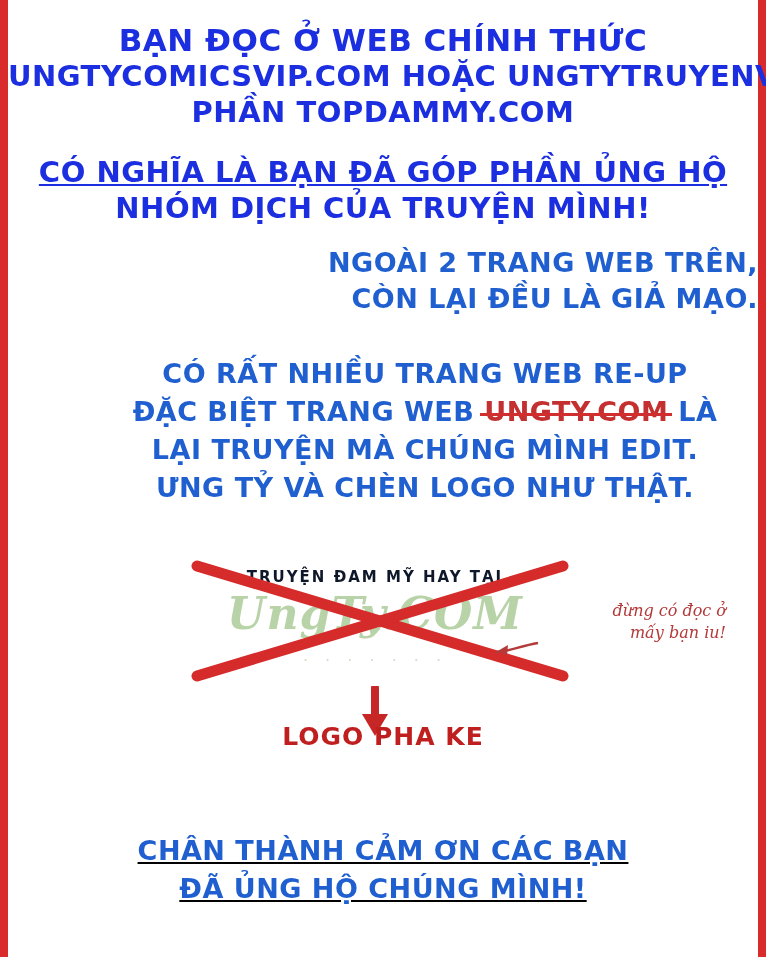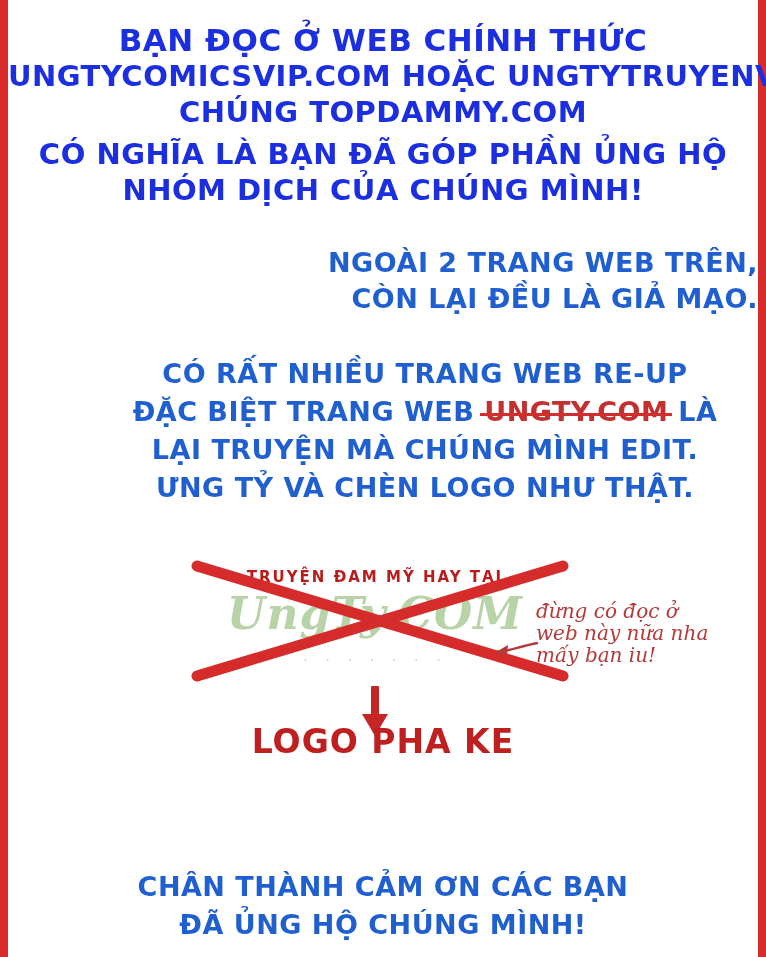--- a/index.html
+++ b/index.html
@@ -49,21 +49,21 @@
     font-family: "DejaVu Sans", sans-serif;
     font-weight: bold;
     font-variant: small-caps;
     color: #1c2fe0;
     font-size: 30px;
     line-height: 36px;
   }
   .hdr .l1 { font-size: 31px; }
   .hdr .l2 { font-size: 29px; }
   .hdr .l3 { font-size: 29px; }
-  .hdr .l4 { font-size: 29px; margin-top: 6px; }
+  .hdr .l4 { font-size: 29px; margin-top: 24px; text-decoration: underline; }
   .hdr .l5 { font-size: 29px; }
 
   
   .grp2 { top: 245px; text-align: right; }
   .grp2 .line {
     font-family: "DejaVu Sans", sans-serif;
     font-weight: bold;
     font-variant: small-caps;
     color: #1f5fd0;
     font-size: 27px;
@@ -106,21 +106,21 @@
   .logo-top {
     position: absolute;
     top: 8px;
     left: 0;
     width: 320px;
     text-align: center;
     font-family: "DejaVu Sans", sans-serif;
     font-size: 15px;
     font-weight: bold;
     letter-spacing: 2px;
-    color: #b91c1c;
+    color: #0f172a;
   }
   .logo-main {
     position: absolute;
     top: 28px;
     left: 0;
     width: 320px;
     text-align: center;
     font-family: "DejaVu Serif", serif;
     font-size: 44px;
     font-weight: bold;
@@ -158,71 +158,71 @@
   }
 
   .logo-fake-label {
     position: absolute;
     left: 8px;
     top: 722px;
     width: 750px;
     text-align: center;
     font-family: "DejaVu Sans", sans-serif;
     font-weight: bold;
-    font-size: 33px;
+    font-size: 25px;
     color: #c01f1f;
     letter-spacing: 1px;
   }
 
   
   .note {
     position: absolute;
     left: 536px;
     top: 600px;
     width: 190px;
     color: #b43a3a;
     font-family: "DejaVu Serif", serif;
     font-style: italic;
-    font-size: 20px;
+    font-size: 16px;
     line-height: 22px;
-    text-align: left;
+    text-align: right;
   }
   .note-arrow {
     position: absolute;
     left: 494px;
     top: 636px;
     width: 50px;
     height: 22px;
   }
 
   
-  .ftr { top: 868px; }
+  .ftr { top: 832px; text-decoration: underline; }
   .ftr .line {
     font-family: "DejaVu Sans", sans-serif;
     font-weight: bold;
     font-variant: small-caps;
     color: #1f5fd0;
     font-size: 27px;
     line-height: 38px;
   }
 </style>
 </head>
 <body>
 
 <div class="page">
 
   <div class="edge left"></div>
   <div class="edge right"></div>
 
   <div class="block hdr">
     <span class="line l1">BẠN ĐỌC Ở WEB CHÍNH THỨC</span>
     <span class="line l2">UNGTYCOMICSVIP.COM HOẶC UNGTYTRUYENVIP.COM</span>
-    <span class="line l3">CHÚNG TOPDAMMY.COM</span>
+    <span class="line l3">PHẦN TOPDAMMY.COM</span>
     <span class="line l4">CÓ NGHĨA LÀ BẠN ĐÃ GÓP PHẦN ỦNG HỘ</span>
-    <span class="line l5">NHÓM DỊCH CỦA CHÚNG MÌNH!</span>
+    <span class="line l5">NHÓM DỊCH CỦA TRUYỆN MÌNH!</span>
   </div>
 
   <div class="block grp2">
     <span class="line">NGOÀI 2 TRANG WEB TRÊN,</span>
     <span class="line">CÒN LẠI ĐỀU LÀ GIẢ MẠO.</span>
   </div>
 
   <div class="block grp3">
     <span class="line">CÓ RẤT NHIỀU TRANG WEB RE-UP</span>
     <span class="line"><span>ĐẶC BIỆT TRANG WEB </span><span class="strike">UNGTY.COM</span><span> LÀ</span></span>
@@ -248,21 +248,20 @@
 
   <div class="logo-fake-label">LOGO PHA KE</div>
 
   <svg class="note-arrow" viewBox="0 0 50 22">
     <path d="M2 16 C 14 16, 26 10, 44 7" stroke="#b43a3a" stroke-width="2.5" fill="none"></path>
     <polygon points="2,16 14,9 13,19" fill="#b43a3a"></polygon>
   </svg>
 
   <div class="note">
     <div>đừng có đọc ở</div>
-    <div>web này nữa nha</div>
     <div>mấy bạn iu!</div>
   </div>
 
   <div class="block ftr">
     <span class="line">CHÂN THÀNH CẢM ƠN CÁC BẠN</span>
     <span class="line">ĐÃ ỦNG HỘ CHÚNG MÌNH!</span>
   </div>
 
 </div>
 

